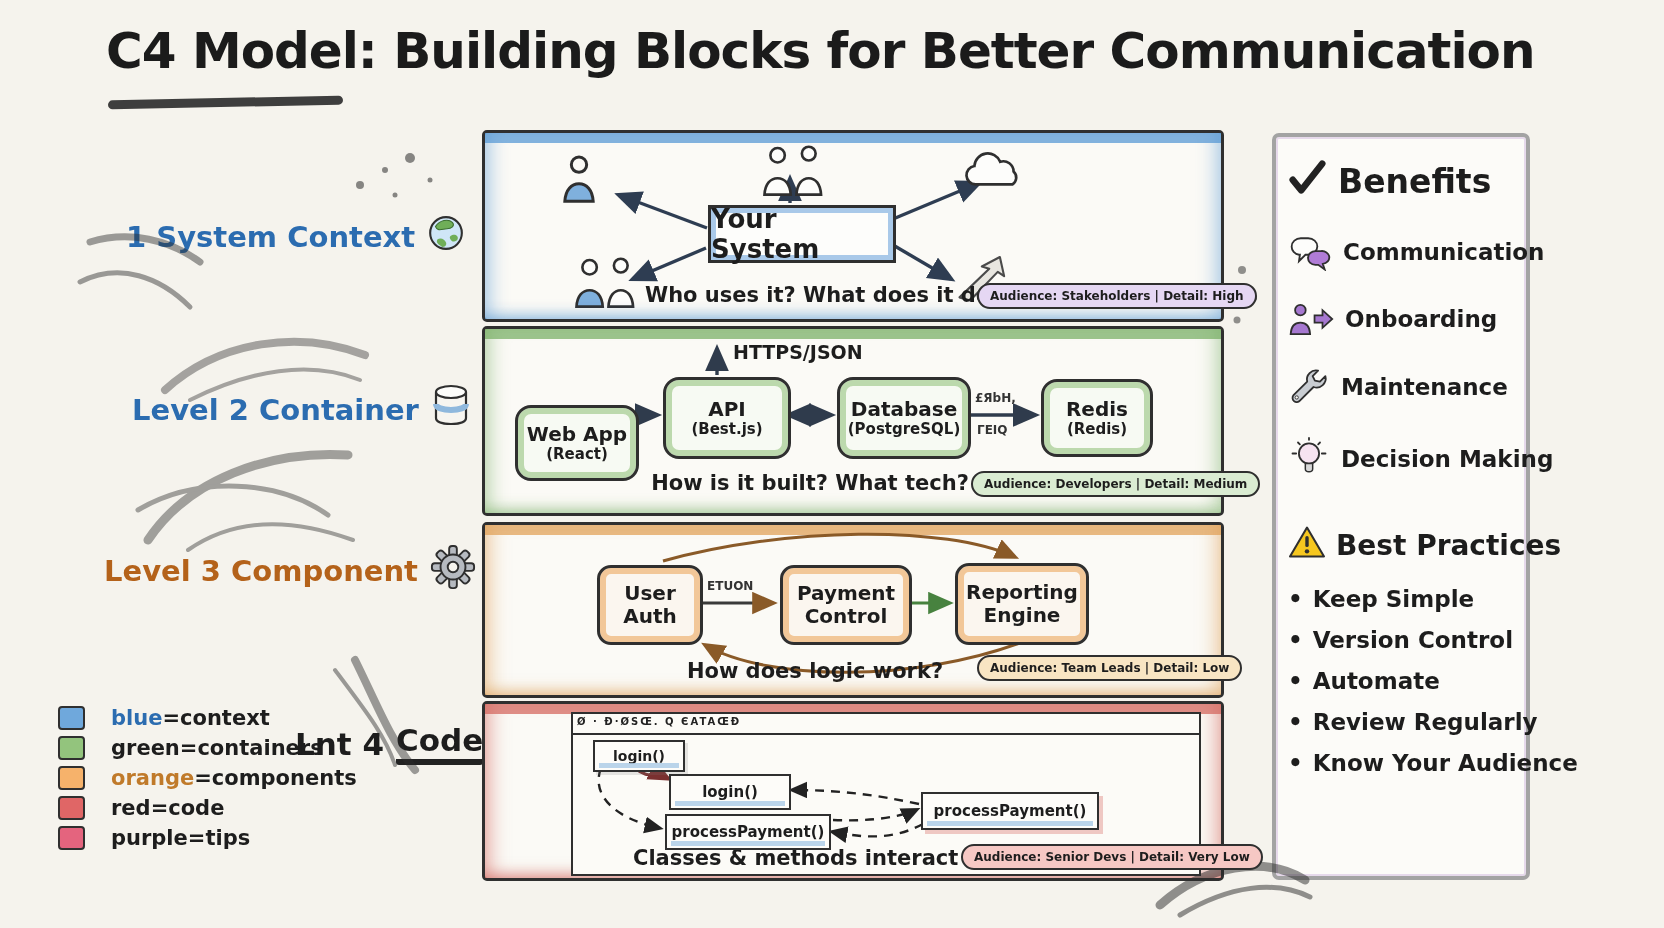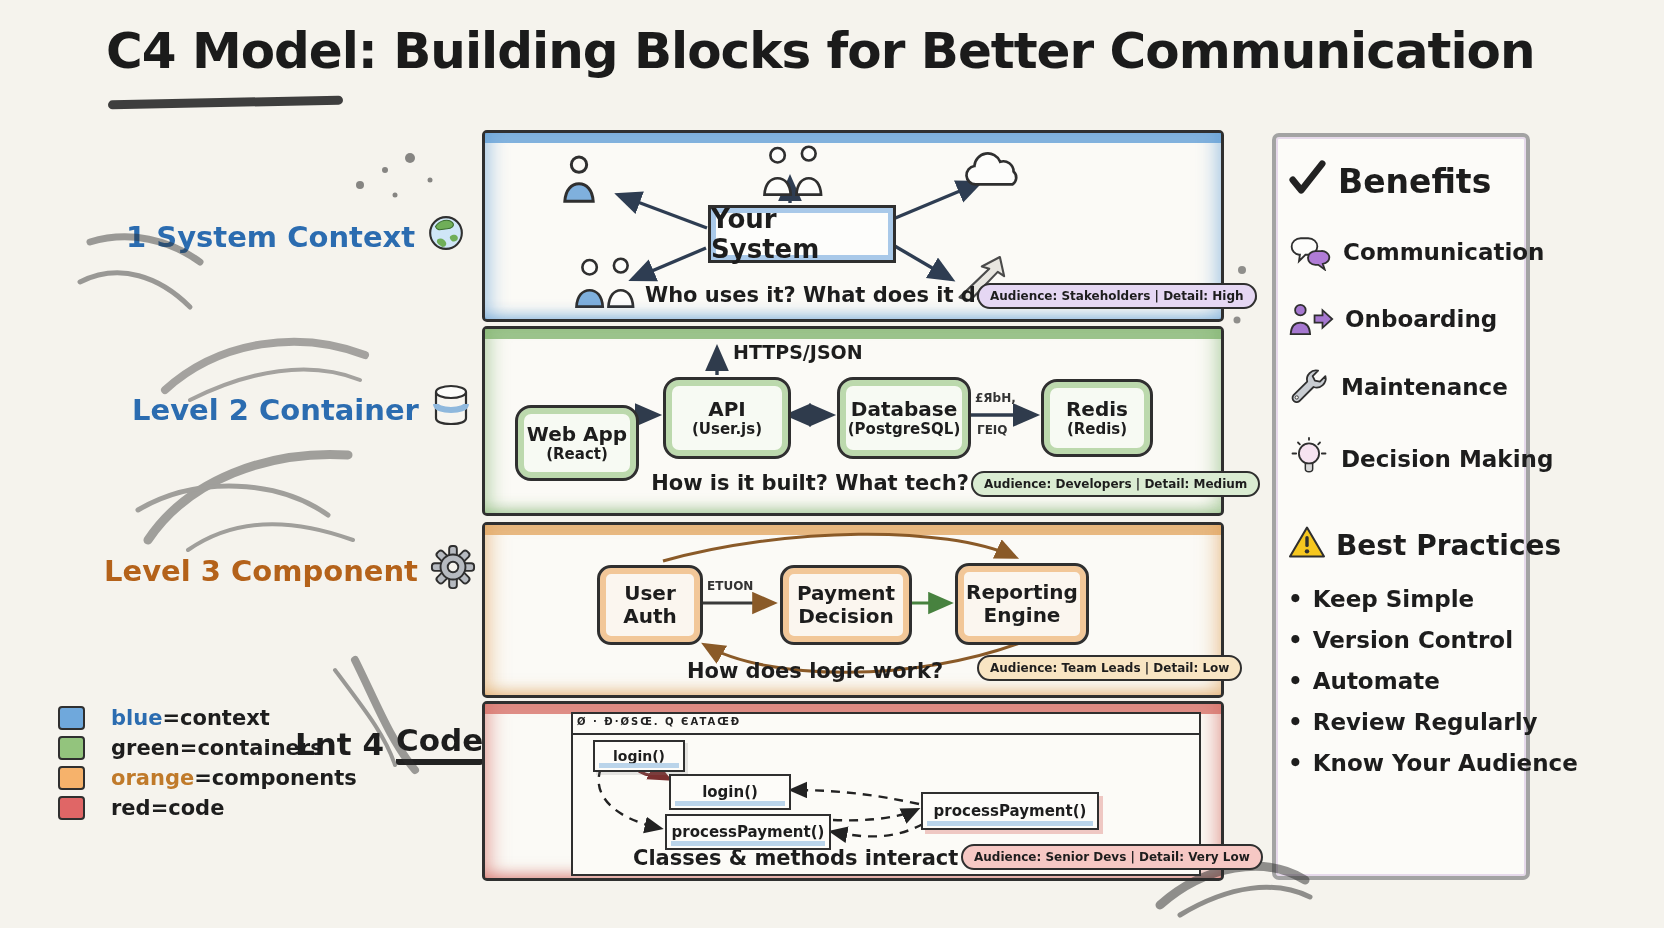--- a/index.html
+++ b/index.html
@@ -249,21 +249,21 @@
         <path d="M484 86 H550" marker-end="url(#mk-grn)"></path>
       </g>
     </svg>
     <div class="abs proto">HTTPS/JSON</div>
     <div class="g-node" style="left:30px;top:52px;width:118px;height:70px;margin-top:24px;">
       <span class="l1">Web App</span>
       <span class="l2">(React)</span>
     </div>
     <div class="g-node" style="left:178px;top:48px;width:122px;height:76px;">
       <span class="l1">API</span>
-      <span class="l2">(User.js)</span>
+      <span class="l2">(Best.js)</span>
     </div>
     <div class="g-node" style="left:352px;top:48px;width:128px;height:76px;">
       <span class="l1">Database</span>
       <span class="l2">(PostgreSQL)</span>
     </div>
     <div class="g-node" style="left:556px;top:50px;width:106px;height:72px;">
       <span class="l1">Redis</span>
       <span class="l2">(Redis)</span>
     </div>
     <div class="edge-lbl" style="left:490px;top:62px;">£ЯbН,</div>
@@ -288,21 +288,21 @@
         <path d="M178 36 C300 2, 460 0, 530 32" stroke="#8a5a28" stroke-width="3" marker-end="url(#mk-org)"></path>
         <path d="M540 116 C430 158, 282 156, 220 120" stroke="#8a5a28" stroke-width="3" marker-end="url(#mk-org)"></path>
       </g>
     </svg>
     <div class="o-node" style="left:112px;top:40px;width:100px;height:74px;">
       <span class="l1">User</span>
       <span class="l2">Auth</span>
     </div>
     <div class="o-node" style="left:295px;top:40px;width:126px;height:74px;">
       <span class="l1">Payment</span>
-      <span class="l2">Decision</span>
+      <span class="l2">Control</span>
     </div>
     <div class="o-node" style="left:470px;top:38px;width:128px;height:76px;">
       <span class="l1">Reporting</span>
       <span class="l2">Engine</span>
     </div>
     <div class="edge-lbl" style="left:222px;top:54px;">ETUON</div>
     <div class="caption org-caption">How does logic work?</div>
     <div class="badge badge-org org-badge">Audience: Team Leads | Detail: Low</div>
   </div>
 
@@ -431,20 +431,24 @@
       <span><span>green</span><span>=containers</span></span>
     </div>
     <div class="legend-row">
       <span class="swatch sw2"></span>
       <span><span class="w-orange">orange</span><span>=components</span></span>
     </div>
     <div class="legend-row">
       <span class="swatch sw3"></span>
       <span><span>red</span><span>=code</span></span>
     </div>
+    <div class="legend-row">
+      <span class="swatch sw4"></span>
+      <span><span>purple</span><span>=tips</span></span>
+    </div>
   </div>
 
   <svg class="smudge" style="left:70px;top:222px;" width="150" height="110">
     <g stroke="#2c2c2c" fill="none" stroke-linecap="round" opacity=".45">
       <path d="M20 20 C60 8, 100 18, 130 40" stroke-width="7"></path>
       <path d="M10 60 C50 40, 90 55, 120 85" stroke-width="5"></path>
     </g>
   </svg>
   <svg class="smudge" style="left:150px;top:300px;" width="230" height="110">
     <g stroke="#2c2c2c" fill="none" stroke-linecap="round" opacity=".4">

